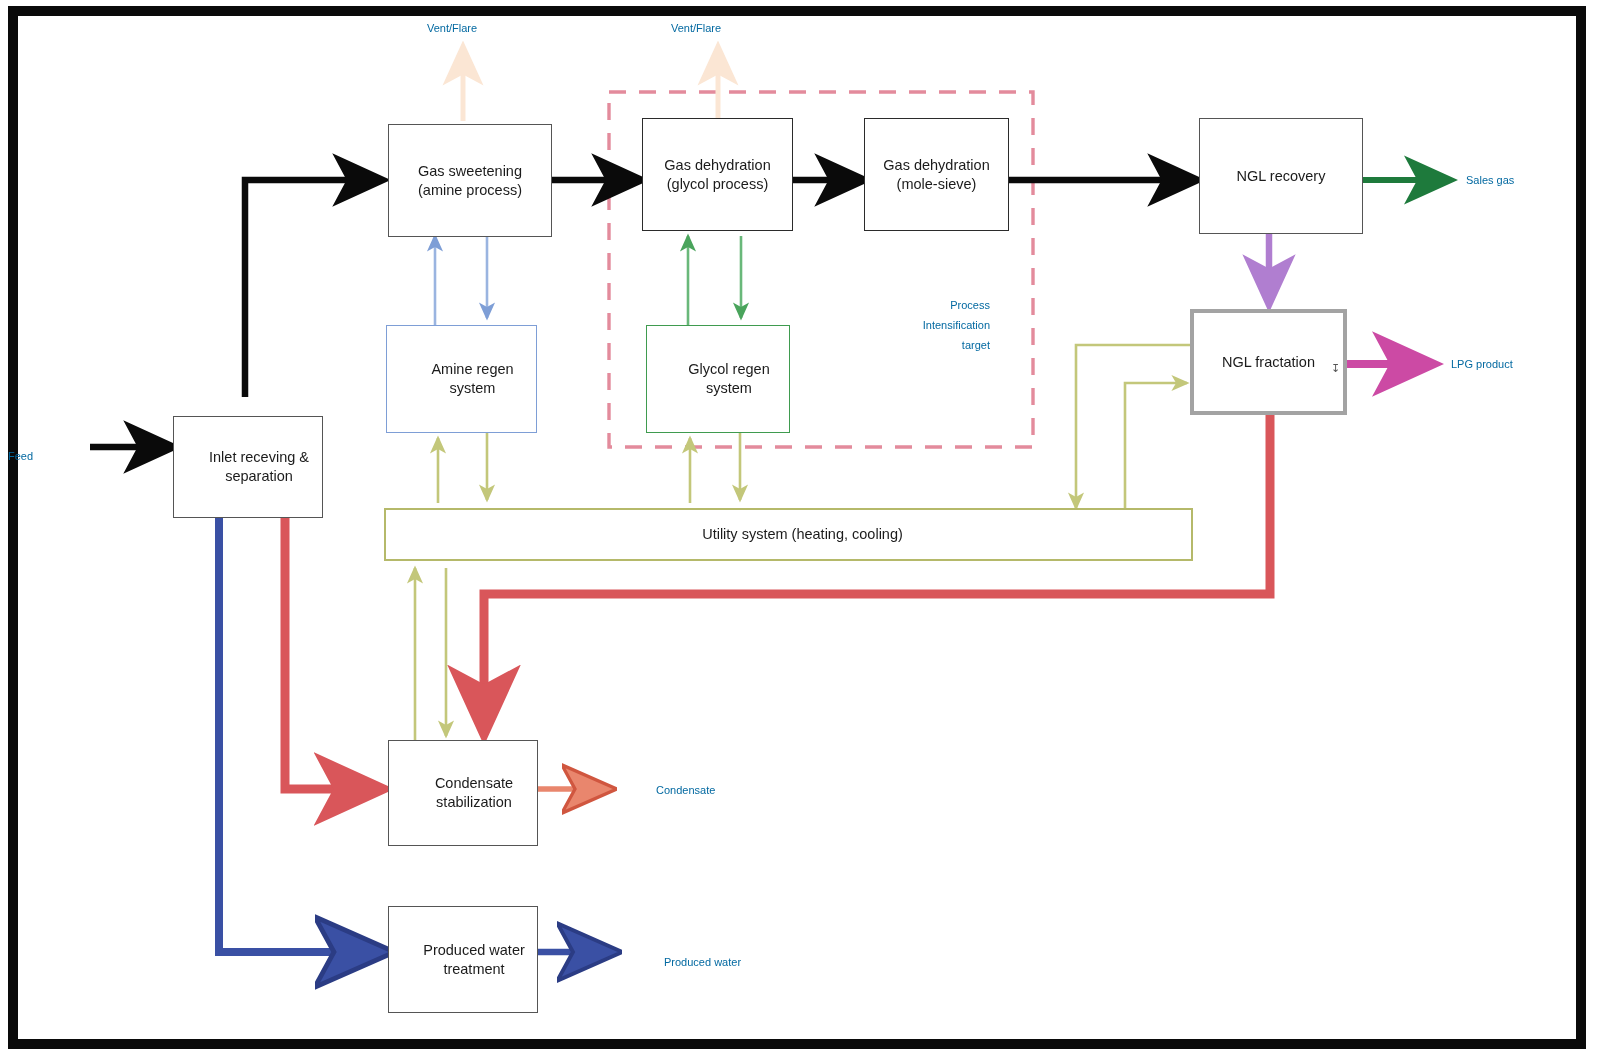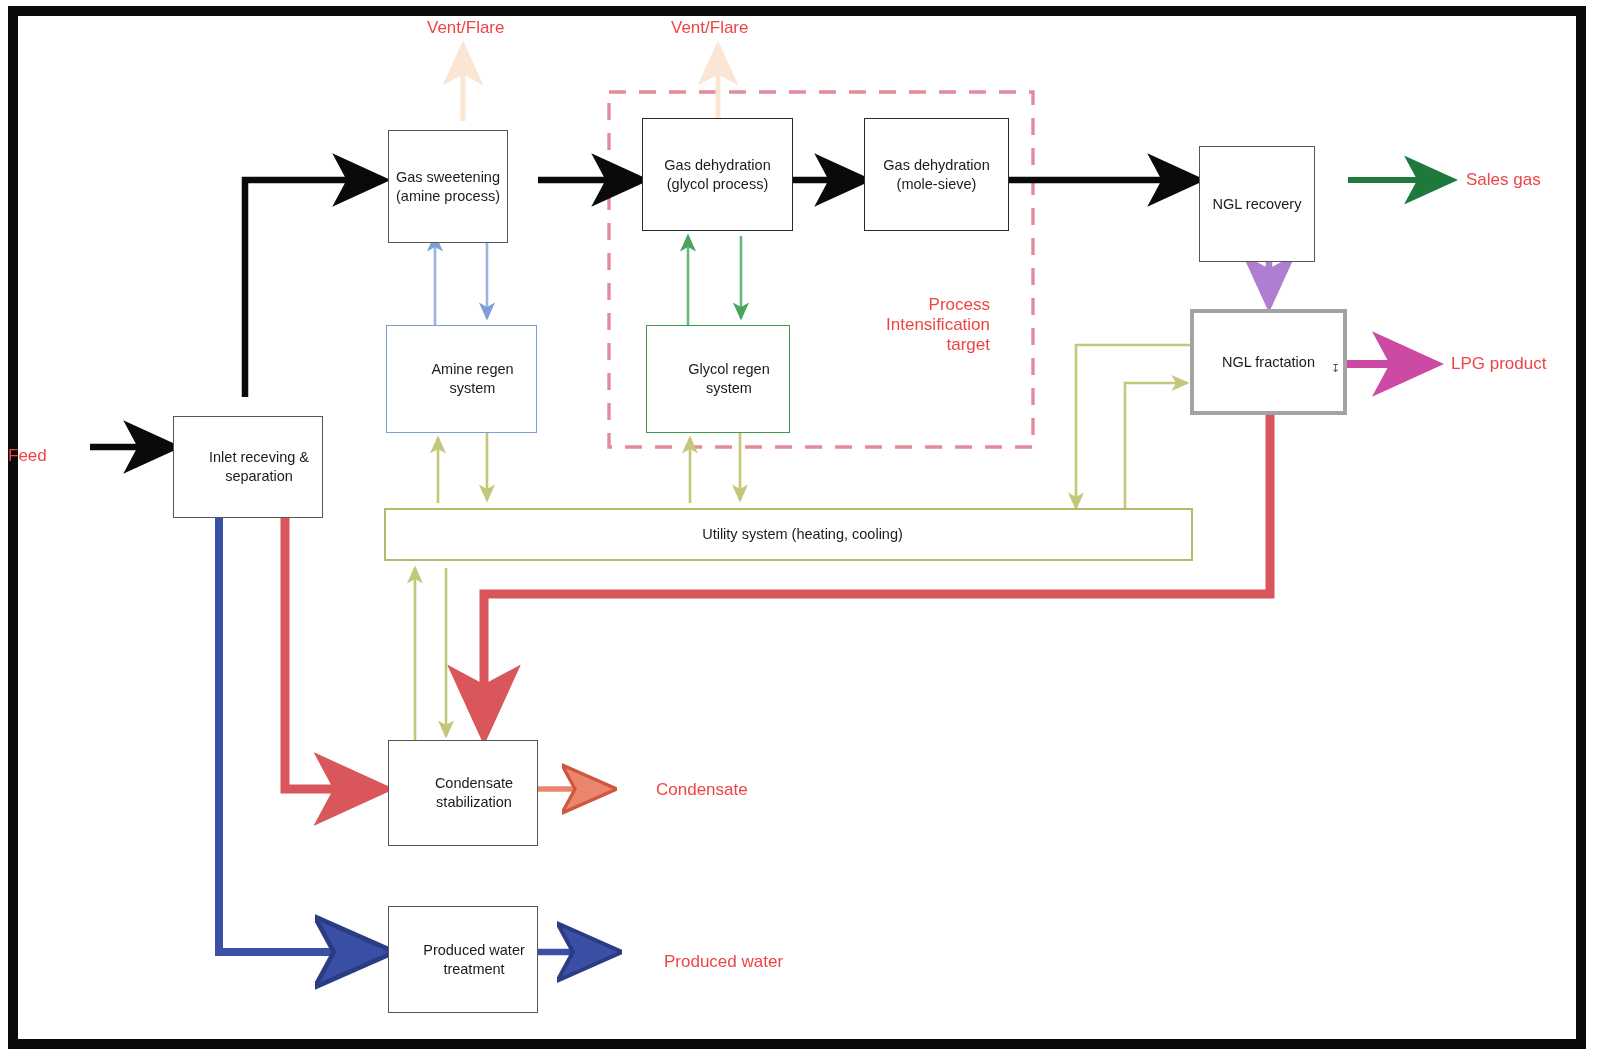--- a/index.html
+++ b/index.html
@@ -3,21 +3,21 @@
 <meta charset="utf-8">
 <style>
   html,body{margin:0;padding:0;background:#fff;}
   body{font-family:"Liberation Sans","DejaVu Sans",sans-serif;}
   #page{position:relative;width:1598px;height:1061px;background:#ffffff;overflow:hidden;}
   #frame{position:absolute;left:8px;top:6px;width:1578px;height:1043px;border:10px solid #0a0a0a;box-sizing:border-box;background:#fff;}
   #canvas{position:absolute;left:0;top:0;width:1598px;height:1061px;}
   .node{position:absolute;box-sizing:border-box;background:#ffffff;display:flex;align-items:center;justify-content:center;}
   .node .lbl{font-size:14.5px;line-height:19px;color:#1b1b1b;text-align:center;white-space:pre-line;}
   .node.left .lbl{text-align:center;width:100%;padding-left:22px;}
-  .freetext{position:absolute;font-size:17px;line-height:20px;color:#ef4444;white-space:pre-line;}
+  .freetext{position:absolute;font-size:11px;line-height:20px;color:#0369a1;white-space:pre-line;}
   svg{position:absolute;left:0;top:0;overflow:visible;}
 </style>
 </head>
 <body>
 
 <div id="page">
   <div id="frame"></div>
 
   <svg id="canvas" width="1598" height="1061">
     <defs>
@@ -97,36 +97,36 @@
 
     <path d="M219,500 L219,952 L382,952" fill="none" stroke="#3a50a4" stroke-width="8" marker-end="url(#ah-blue)"></path>
     <path d="M538,952 L612,952" fill="none" stroke="#3a50a4" stroke-width="6.5" marker-end="url(#ah-blue)"></path>
   </svg>
 
   <div class="node left" style="left:173px;top:416px;width:150px;height:102px;border:1.6px solid #555;">
     <span class="lbl">Inlet receving &amp;
 separation</span>
   </div>
 
-  <div class="node" style="left:388px;top:130px;width:120px;height:113px;border:1.6px solid #555;">
+  <div class="node" style="left:388px;top:124px;width:164px;height:113px;border:1.6px solid #555;">
     <span class="lbl">Gas sweetening
 (amine process)</span>
   </div>
 
   <div class="node" style="left:642px;top:118px;width:151px;height:113px;border:1.8px solid #2b2b2b;">
     <span class="lbl">Gas dehydration
 (glycol process)</span>
   </div>
 
   <div class="node" style="left:864px;top:118px;width:145px;height:113px;border:1.8px solid #2b2b2b;">
     <span class="lbl">Gas dehydration
 (mole-sieve)</span>
   </div>
 
-  <div class="node" style="left:1199px;top:118px;width:116px;height:116px;border:1.6px solid #555;margin-top:28px;">
+  <div class="node" style="left:1199px;top:118px;width:164px;height:116px;border:1.6px solid #555;">
     <span class="lbl">NGL recovery</span>
   </div>
 
   <div class="node left" style="left:386px;top:325px;width:151px;height:108px;border:1.6px solid #7e9ed6;">
     <span class="lbl">Amine regen
 system</span>
   </div>
 
   <div class="node left" style="left:646px;top:325px;width:144px;height:108px;border:1.8px solid #3f9b4f;">
     <span class="lbl">Glycol regen

